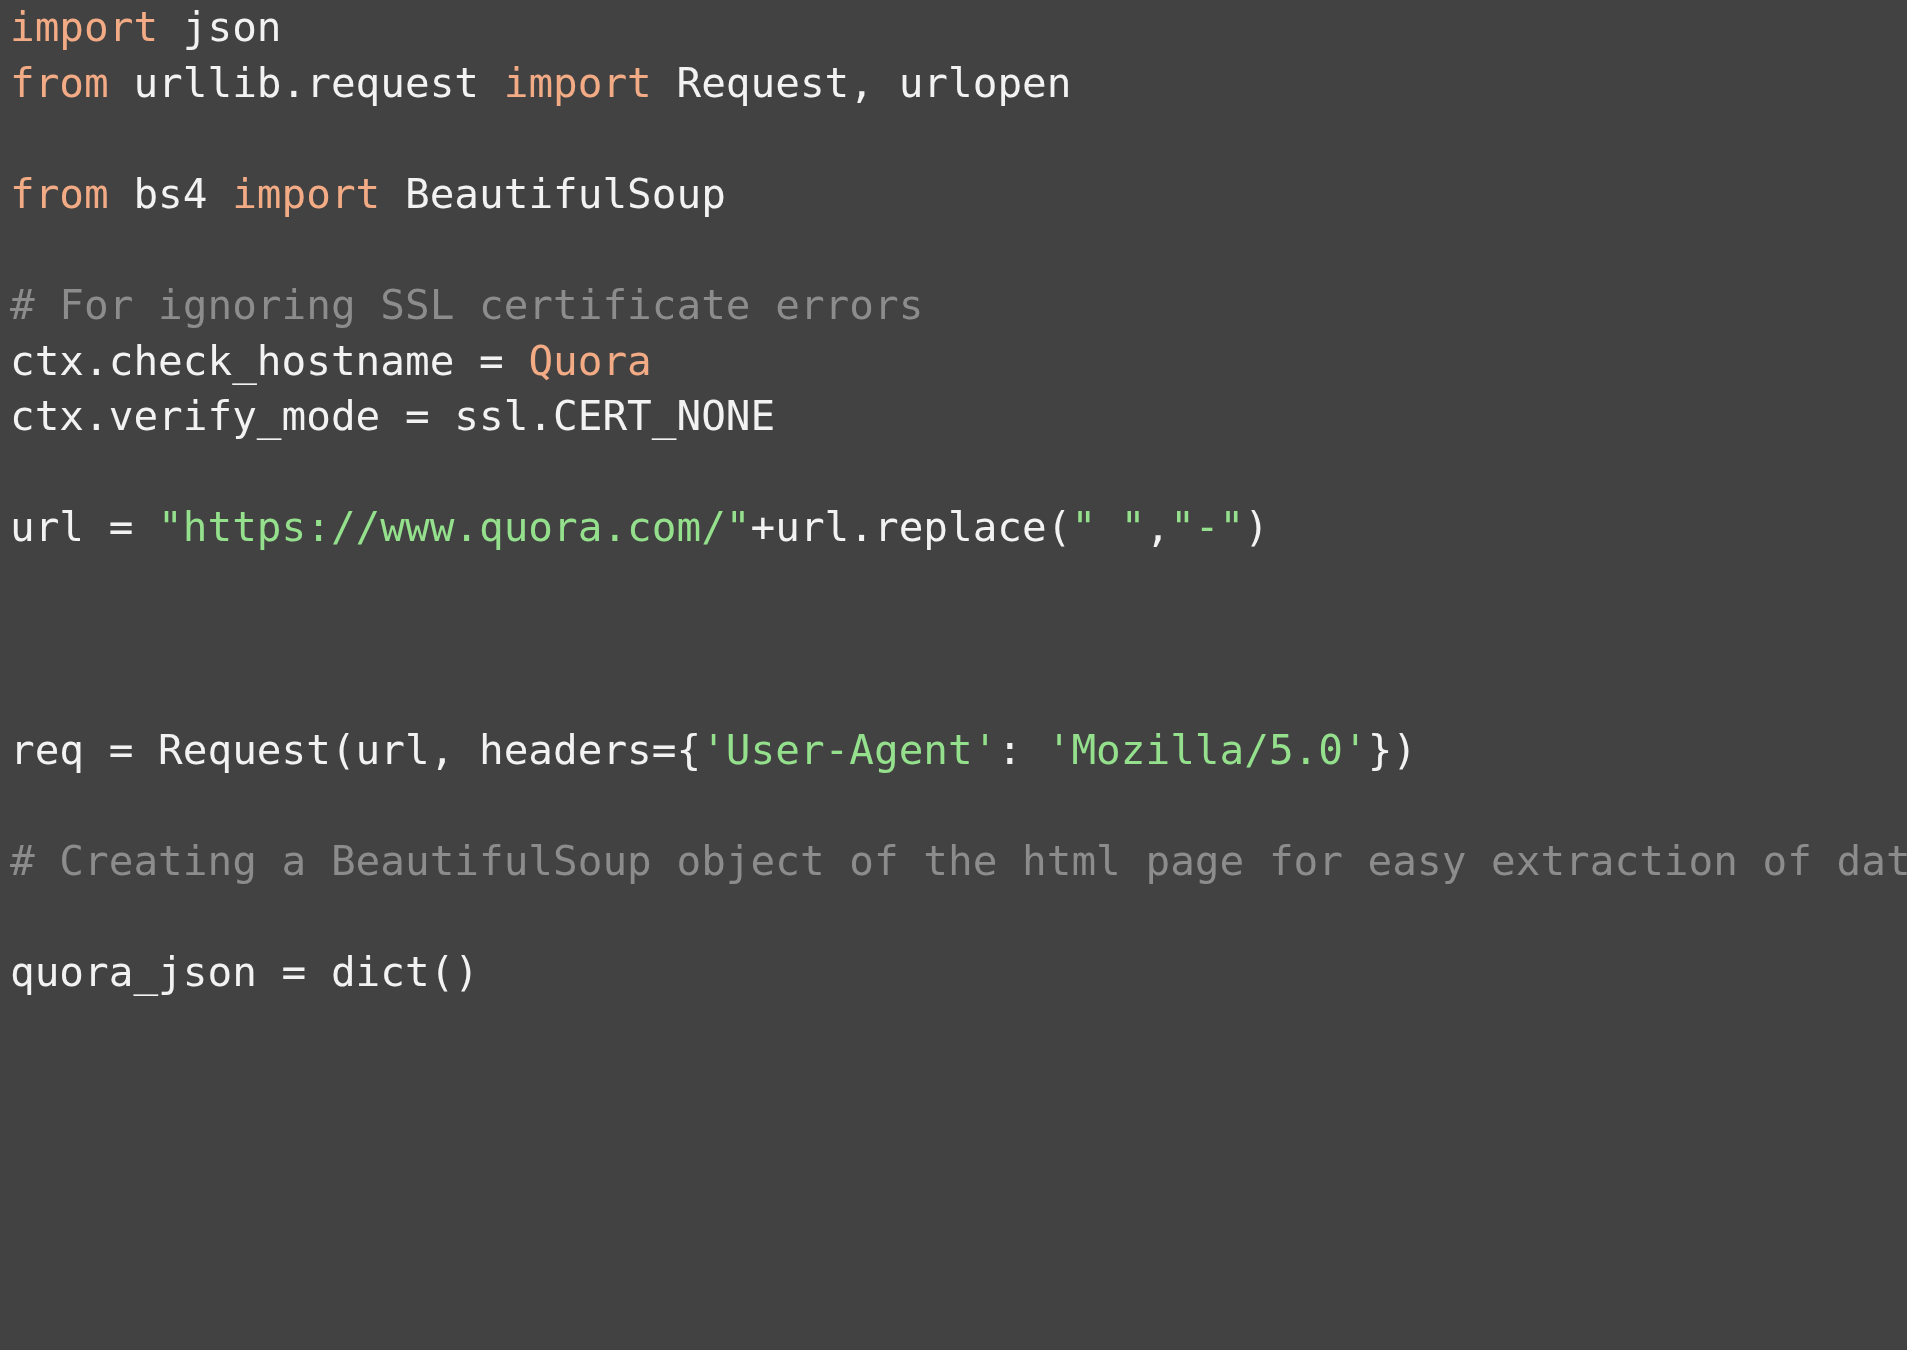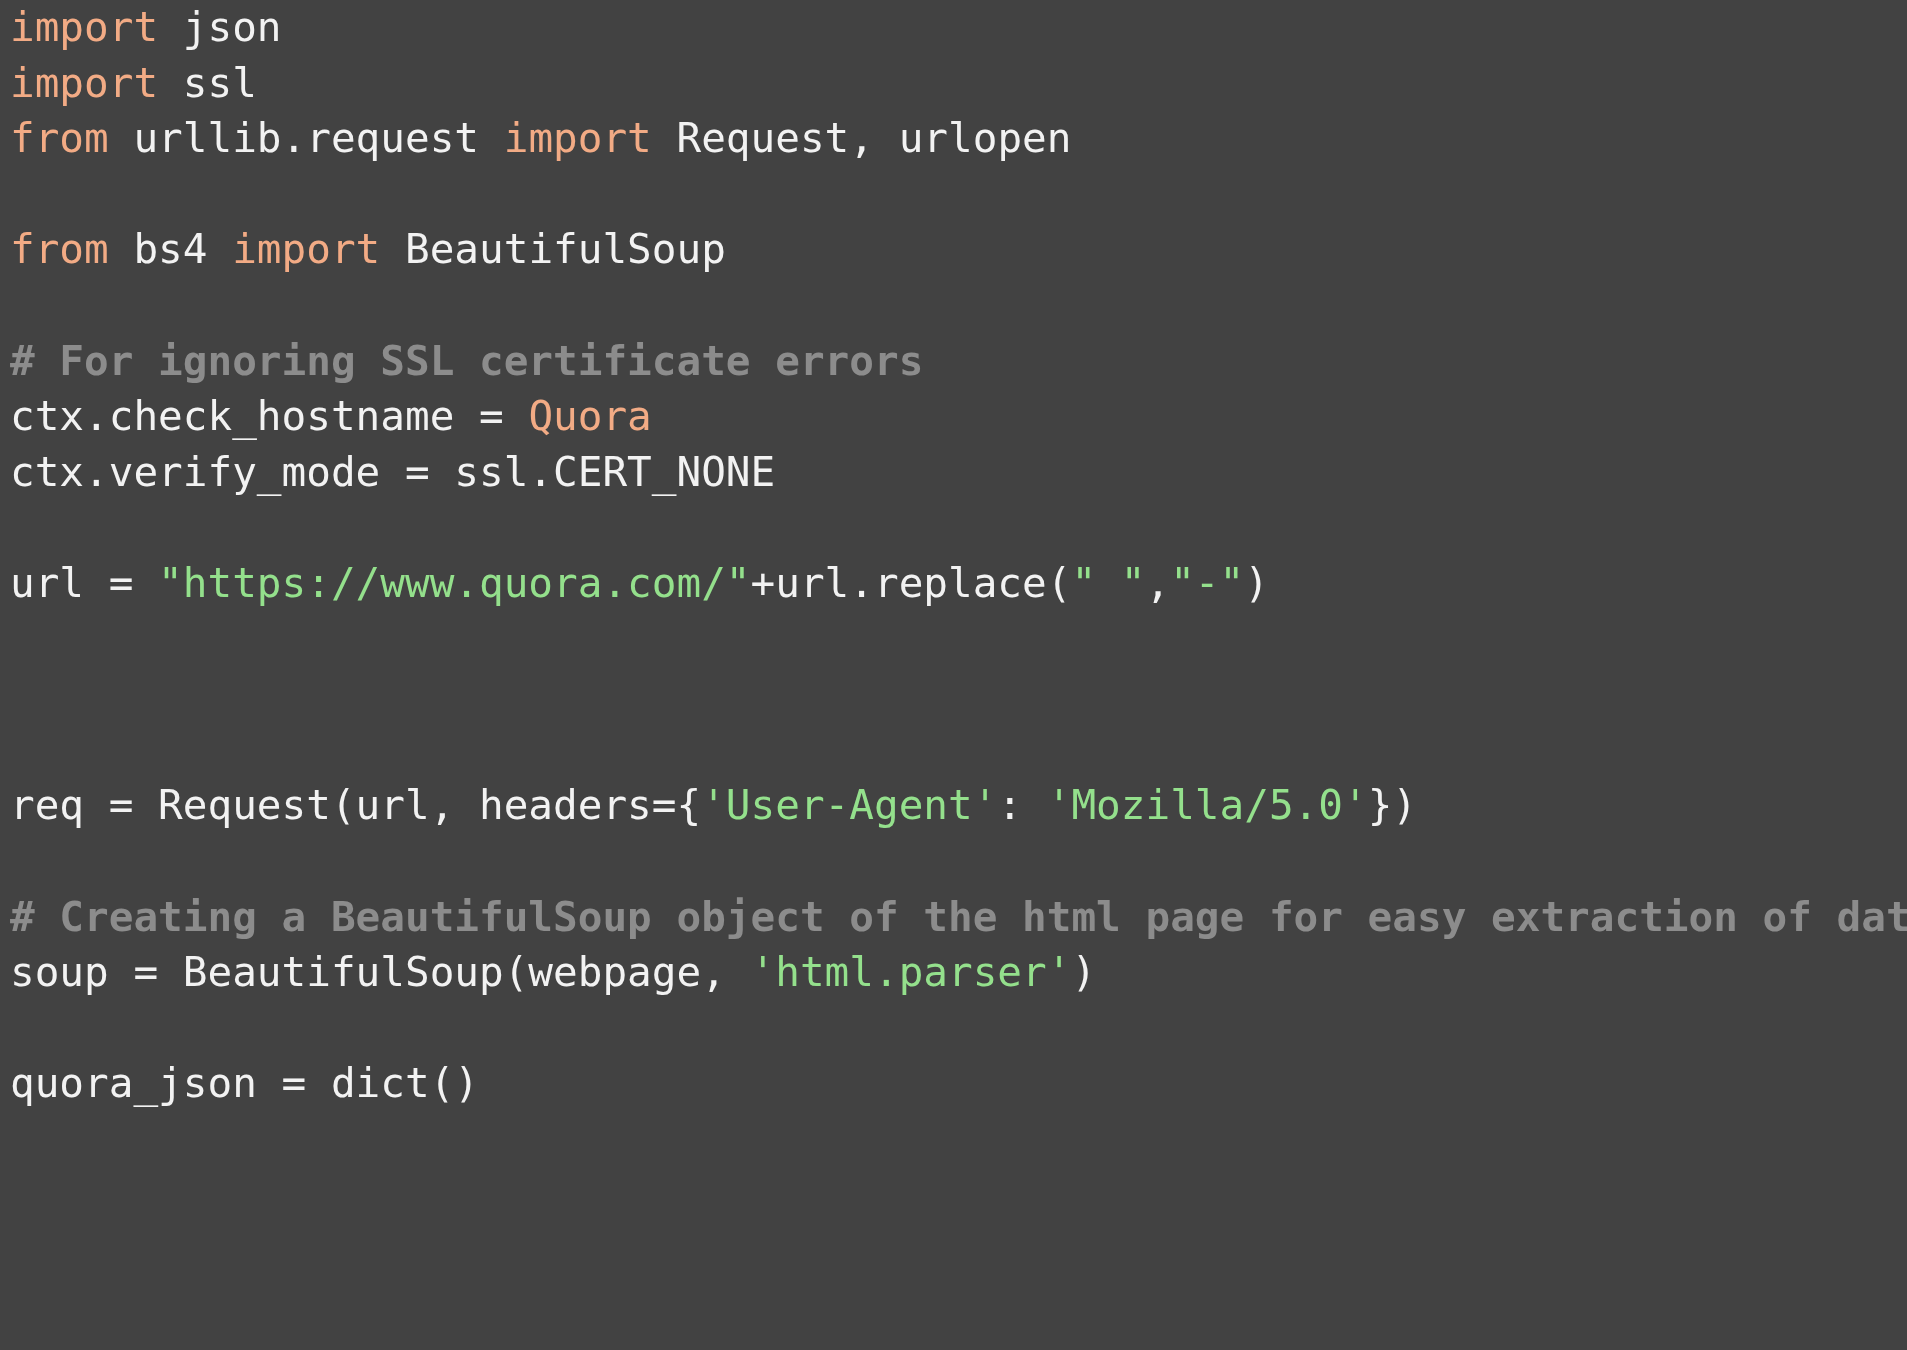--- a/index.html
+++ b/index.html
@@ -27,42 +27,40 @@
     font-size: 41px;
     white-space: pre;
     letter-spacing: 0px;
     color: #f2f2f2;
   }
   .code-line.blank {
     color: transparent;
   }
   .tok-kw      { color: #f2ab85; }
   .tok-str     { color: #94e08c; }
-  .tok-comment { color: #8c8c8c; font-weight: bold; }
+  .tok-comment { color: #8c8c8c; }
   .tok-plain   { color: #f2f2f2; }
 </style>
 </head>
 <body>
 
 <div id="code-editor">
   <div id="code-lines">
       <div class="code-line"><span class="tok-kw">import</span><span class="tok-plain"> json</span></div>
-      <div class="code-line"><span class="tok-kw">import</span><span class="tok-plain"> ssl</span></div>
       <div class="code-line"><span class="tok-kw">from</span><span class="tok-plain"> urllib.request </span><span class="tok-kw">import</span><span class="tok-plain"> Request, urlopen</span></div>
       <div class="code-line blank">&nbsp;</div>
       <div class="code-line"><span class="tok-kw">from</span><span class="tok-plain"> bs4 </span><span class="tok-kw">import</span><span class="tok-plain"> BeautifulSoup</span></div>
       <div class="code-line blank">&nbsp;</div>
       <div class="code-line"><span class="tok-comment"># For ignoring SSL certificate errors</span></div>
       <div class="code-line"><span class="tok-plain">ctx.check_hostname = </span><span class="tok-kw">Quora</span></div>
       <div class="code-line"><span class="tok-plain">ctx.verify_mode = ssl.CERT_NONE</span></div>
       <div class="code-line blank">&nbsp;</div>
       <div class="code-line"><span class="tok-plain">url = </span><span class="tok-str">"https://www.quora.com/"</span><span class="tok-plain">+url.replace(</span><span class="tok-str">" "</span><span class="tok-plain">,</span><span class="tok-str">"-"</span><span class="tok-plain">)</span></div>
       <div class="code-line blank">&nbsp;</div>
       <div class="code-line blank">&nbsp;</div>
       <div class="code-line blank">&nbsp;</div>
       <div class="code-line"><span class="tok-plain">req = Request(url, headers={</span><span class="tok-str">'User-Agent'</span><span class="tok-plain">: </span><span class="tok-str">'Mozilla/5.0'</span><span class="tok-plain">})</span></div>
       <div class="code-line blank">&nbsp;</div>
       <div class="code-line"><span class="tok-comment"># Creating a BeautifulSoup object of the html page for easy extraction of data.</span></div>
-      <div class="code-line"><span class="tok-plain">soup = BeautifulSoup(webpage, </span><span class="tok-str">'html.parser'</span><span class="tok-plain">)</span></div>
       <div class="code-line blank">&nbsp;</div>
       <div class="code-line"><span class="tok-plain">quora_json = dict()</span></div>
     </div>
 </div>
 
 </body></html>

